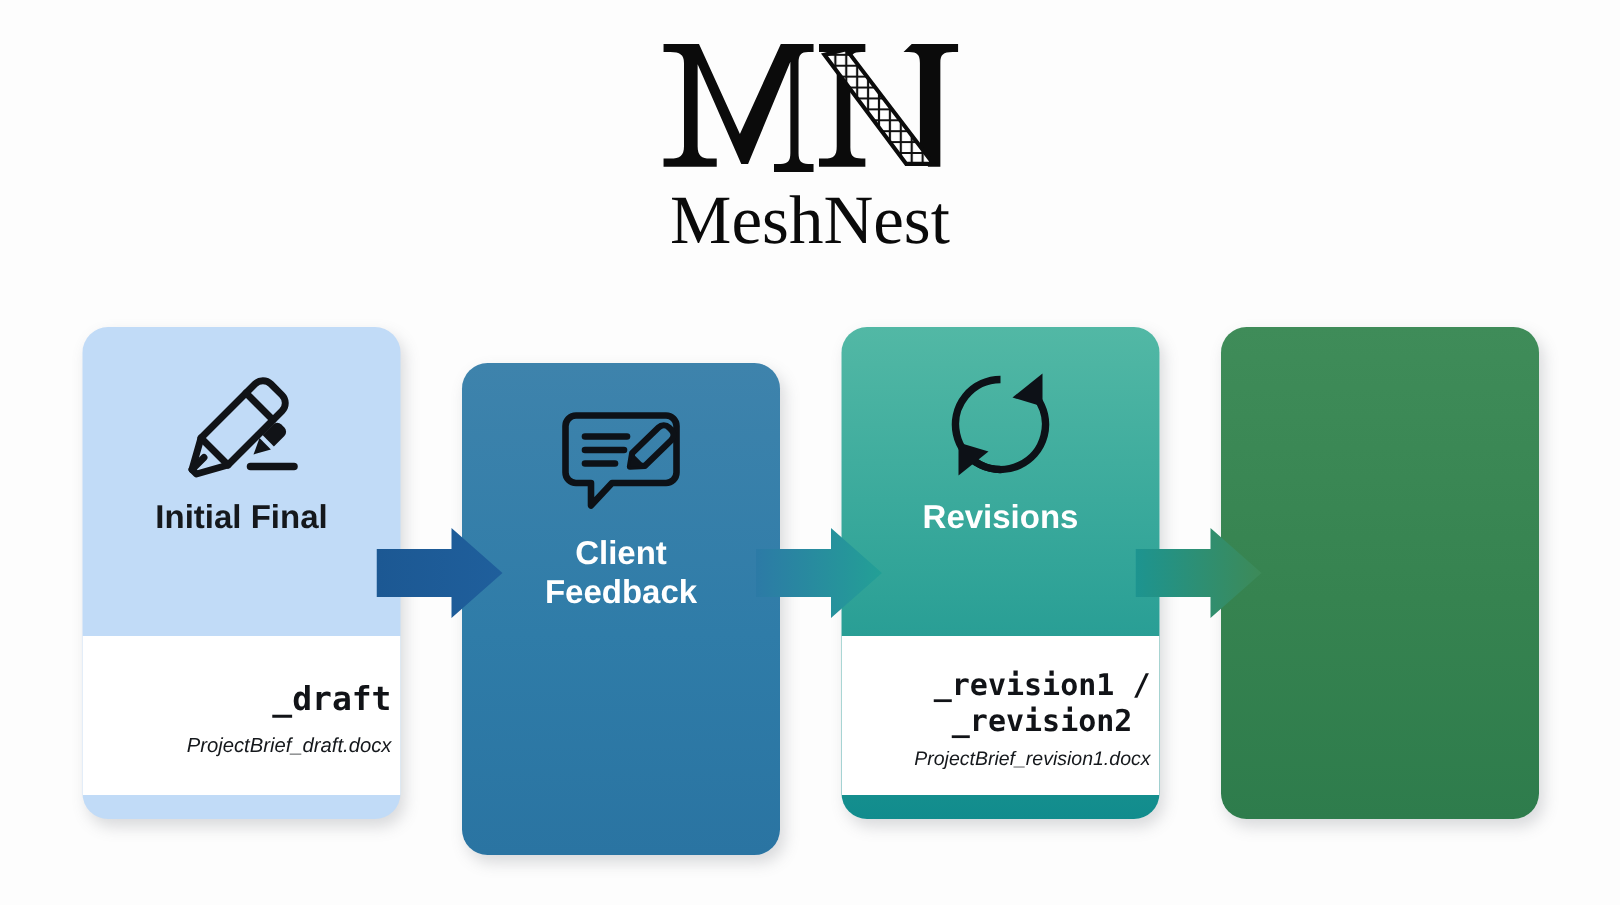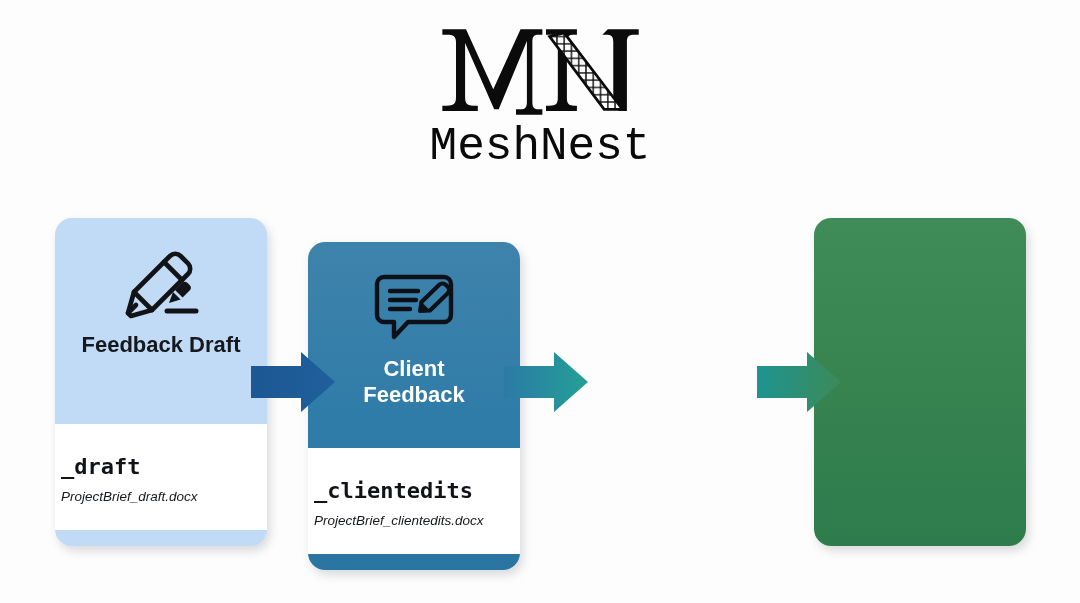--- a/index.html
+++ b/index.html
@@ -22,21 +22,21 @@
     top: 22px;
     width: 1080px;
     text-align: center;
   }
   .logo-mark {
     height: 100px;
     display: block;
     margin: 0 auto;
   }
   .brand-name {
-    font-family: Liberation Mono, monospace;
+    font-family: Liberation Serif, serif;
     font-size: 46px;
     line-height: 1;
     color: #0a0a0a;
     margin-top: 2px;
     letter-spacing: 0px;
   }
 
   
   .pipeline {
     position: absolute;
@@ -94,21 +94,21 @@
 
   .card-body {
     position: absolute;
     left: 0;
     top: 206px;
     width: 212px;
     height: 106px;
     background: #ffffff;
     display: flex;
     flex-direction: column;
-    align-items: flex-start;
+    align-items: flex-end;
     justify-content: center;
     box-sizing: border-box;
     padding: 4px 6px 0 6px;
   }
   .suffix-row {
     display: flex;
     align-items: center;
     justify-content: center;
     gap: 6px;
   }
@@ -185,21 +185,21 @@
             <path d="M46 19 L64 37"></path>
             <path d="M10 70 L18 62"></path>
           </g>
           <g fill="#111317">
             <path d="M57 47 l7 -7 a4 4 0 0 1 5.6 0 l2 2 a4 4 0 0 1 0 5.6 l-7 7 z"></path>
             <path d="M55 49 l7.6 7.6 L51 60 Z"></path>
           </g>
           <path d="M49 68 H78" stroke="#111317" stroke-width="5" stroke-linecap="round"></path>
         </svg>
       </div>
-      <div class="card-title">Feedback Draft</div>
+      <div class="card-title">Initial Final</div>
     </div>
     <div class="card-body">
       <div class="suffix-row">
         <div class="suffix">_draft</div>
       </div>
       <div class="filename">ProjectBrief_draft.docx</div>
     </div>
   </div>
 
   <div class="arrow a1">
@@ -226,40 +226,58 @@
           </g>
           <g fill="none" stroke="#0d1117" stroke-width="4.2" stroke-linecap="round" stroke-linejoin="round">
             <path d="M48 44 L49.5 35 L67 18 a5 5 0 0 1 7 0 l1.5 1.5 a5 5 0 0 1 0 7 L58 43.5 Z"></path>
           </g>
           <path d="M49.5 35 L58 43.5 L48 44 Z" fill="#0d1117"></path>
         </svg>
       </div>
       <div class="card-title" style="white-space: pre-line;">Client
 Feedback</div>
     </div>
-    <div class="card-body">
-      <div class="suffix-row">
-        <div class="suffix">_clientedits</div>
-      </div>
-      <div class="filename">ProjectBrief_clientedits.docx</div>
-    </div>
   </div>
 
   <div class="arrow a2">
     <svg width="86" height="64" viewBox="0 0 86 64" aria-hidden="true">
       <defs>
         <linearGradient id="ag2" x1="0" y1="0" x2="1" y2="0">
           <stop offset="0%" stop-color="#2c7aa6"></stop>
           <stop offset="100%" stop-color="#23a096"></stop>
         </linearGradient>
       </defs>
       <path d="M0 16 H50 V2 L84 32 L50 62 V48 H0 Z" fill="url(#ag2)"></path>
     </svg>
   </div>
 
+  <div class="card c3">
+    <div class="card-head">
+      <div class="card-icon">
+        <svg width="84" height="80" viewBox="0 0 84 80" aria-hidden="true">
+          <g fill="none" stroke="#0d1117" stroke-width="5" stroke-linecap="butt">
+            <path d="M42 10 a30 30 0 1 0 24 12"></path>
+          </g>
+          <path d="M70 6 L70 28 L50 22 Z" fill="#0d1117"></path>
+          <g fill="none" stroke="#0d1117" stroke-width="5" stroke-linecap="butt">
+            <path d="M42 70 a30 30 0 0 1 -24 -12"></path>
+          </g>
+          <path d="M14 74 L14 52 L34 58 Z" fill="#0d1117"></path>
+        </svg>
+      </div>
+      <div class="card-title">Revisions</div>
+    </div>
+    <div class="card-body">
+      <div class="suffix-row">
+        <div class="suffix">_revision1 /
+_revision2</div>
+      </div>
+      <div class="filename">ProjectBrief_revision1.docx</div>
+    </div>
+  </div>
 
   <div class="arrow a3">
     <svg width="86" height="64" viewBox="0 0 86 64" aria-hidden="true">
       <defs>
         <linearGradient id="ag3" x1="0" y1="0" x2="1" y2="0">
           <stop offset="0%" stop-color="#1d9490"></stop>
           <stop offset="100%" stop-color="#3d8a58"></stop>
         </linearGradient>
       </defs>
       <path d="M0 16 H50 V2 L84 32 L50 62 V48 H0 Z" fill="url(#ag3)"></path>

